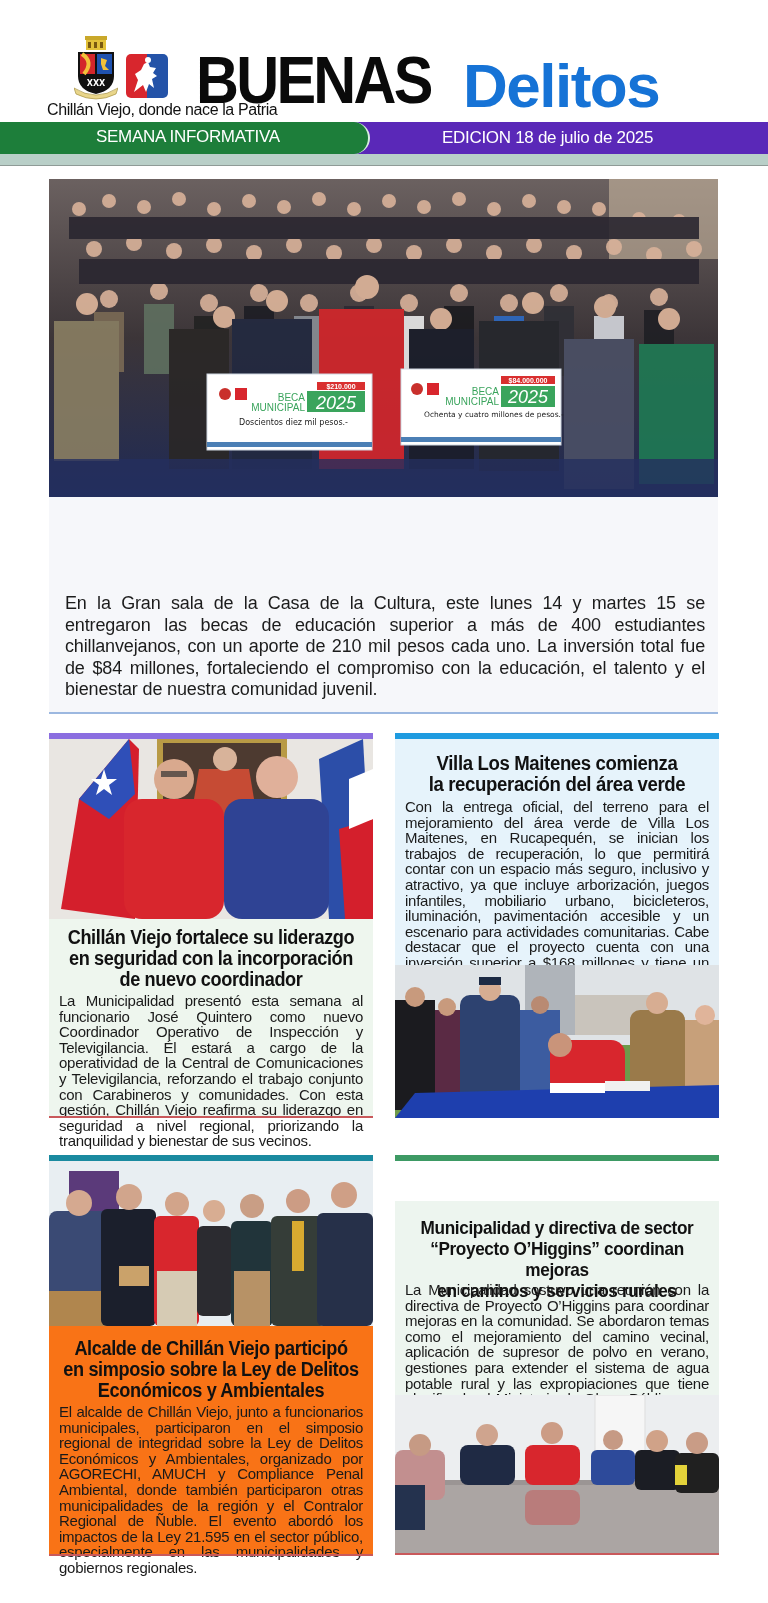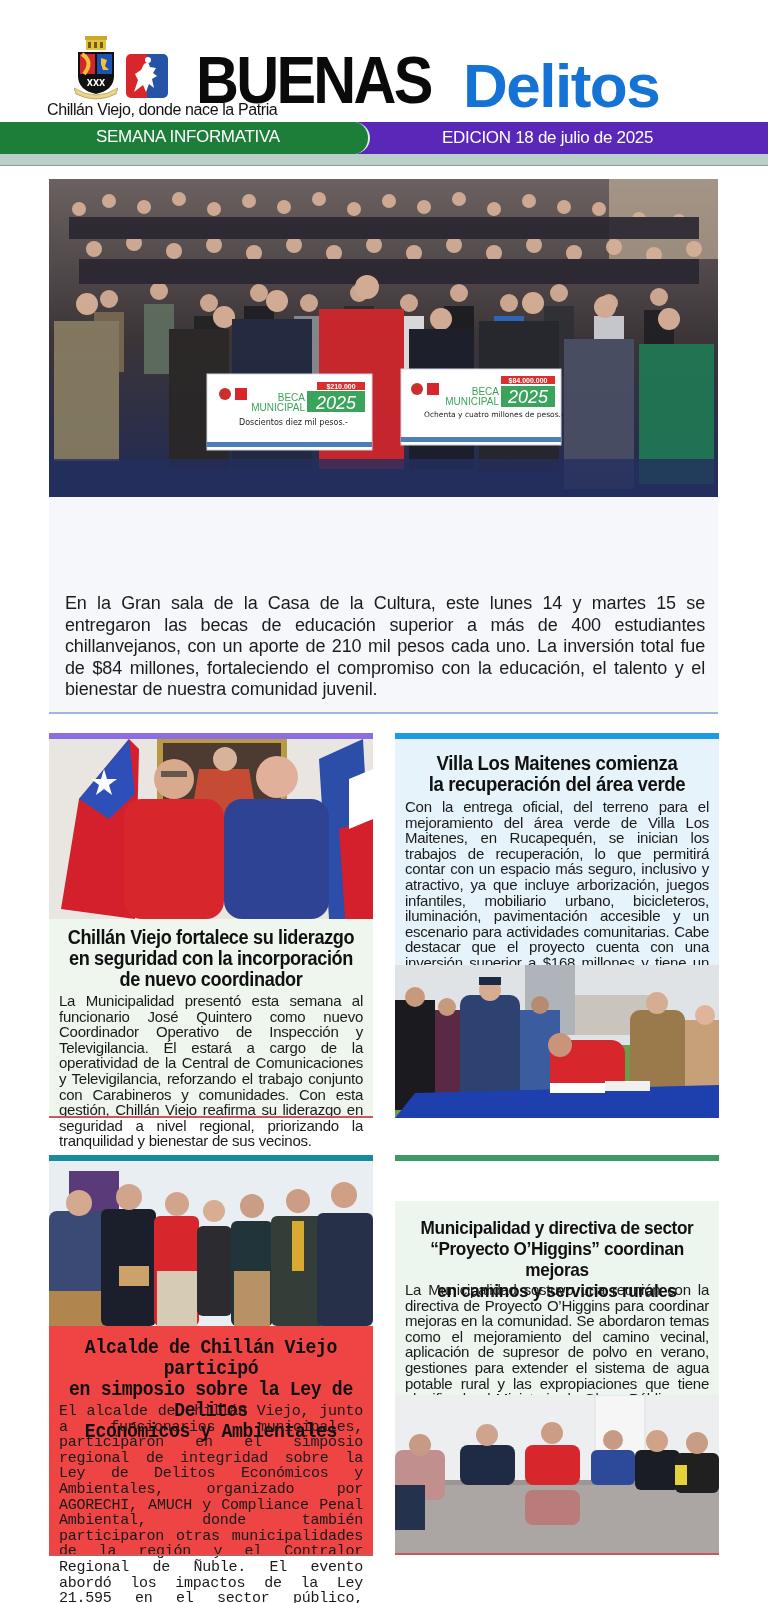--- a/index.html
+++ b/index.html
@@ -305,21 +305,21 @@
       <rect x="182" y="60" width="42" height="105" rx="6" fill="#21343a"></rect>
       <rect x="185" y="110" width="36" height="55" fill="#b79266"></rect>
       <circle cx="203" cy="45" r="12" fill="#c99e85"></circle>
       <rect x="222" y="55" width="55" height="110" rx="6" fill="#353d38"></rect>
       <rect x="243" y="60" width="12" height="50" fill="#d8aa30"></rect>
       <circle cx="249" cy="40" r="12" fill="#cc9c84"></circle>
       <rect x="268" y="52" width="56" height="113" rx="6" fill="#263049"></rect>
       <circle cx="295" cy="34" r="13" fill="#cf9f86"></circle>
     </svg>
   </div>
-  <div class="textbox" style="top:171px; height:229px; background:#ef4444;font-family:Liberation Mono, monospace;">
+  <div class="textbox" style="top:171px; height:229px; background:#f97316;">
     <div class="title" style="top:12px;">
       <div>Alcalde de Chillán Viejo participó</div>
       <div>en simposio sobre la Ley de Delitos</div>
       <div>Económicos y Ambientales</div>
     </div>
     <div class="body" style="top:78px;">El alcalde de Chillán Viejo, junto a funcionarios municipales, participaron en el simposio regional de integridad sobre la Ley de Delitos Económicos y Ambientales, organizado por AGORECHI, AMUCH y Compliance Penal Ambiental, donde también participaron otras municipalidades de la región y el Contralor Regional de Ñuble.  El evento abordó los impactos de la Ley 21.595 en el sector público, especialmente en las municipalidades y gobiernos regionales.</div>
   </div>
   <div class="bottomline" style="top:399px;"></div>
 </div>
 

